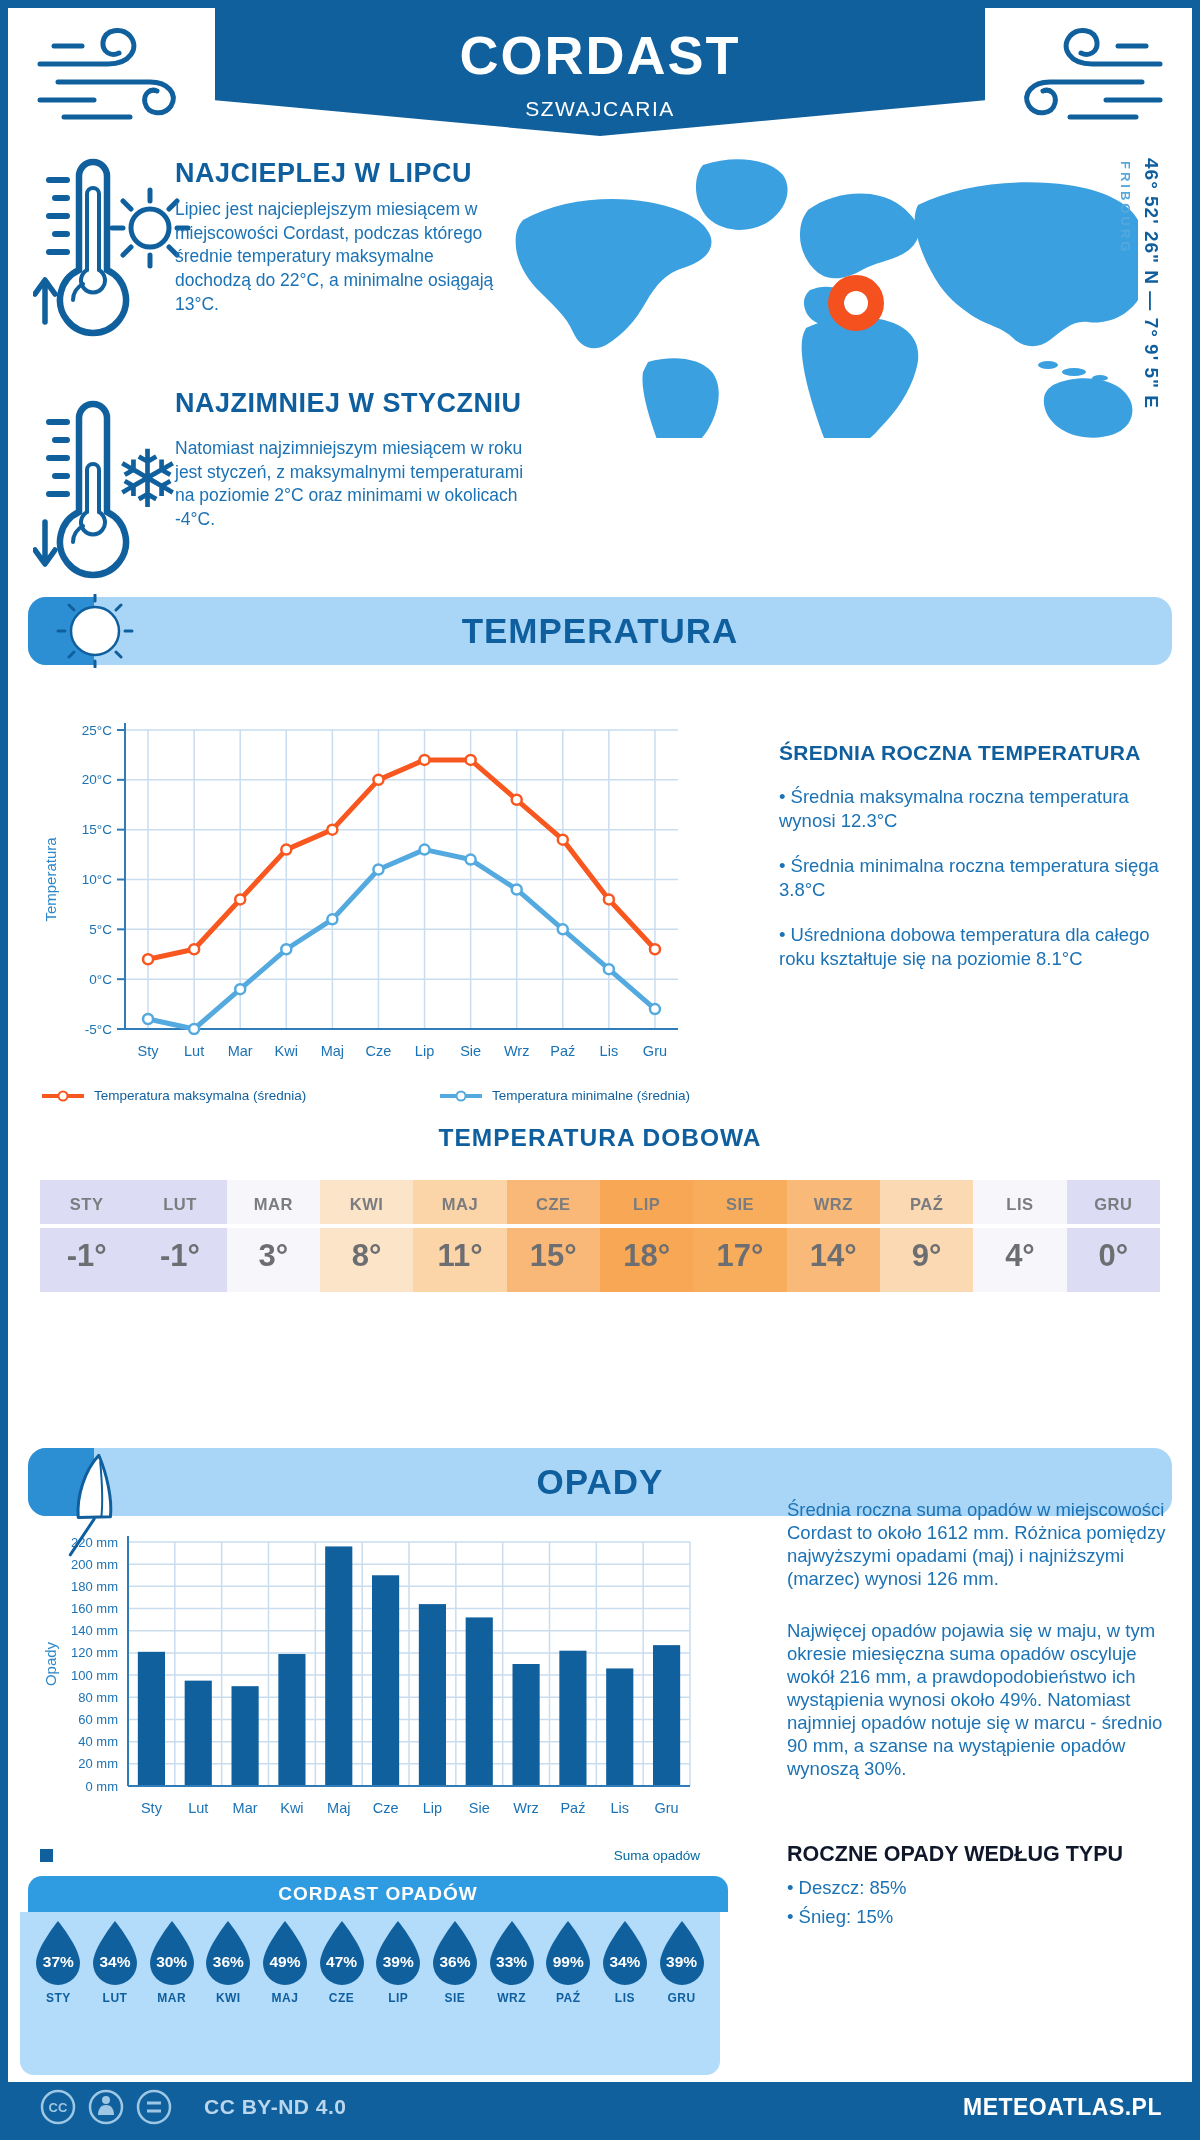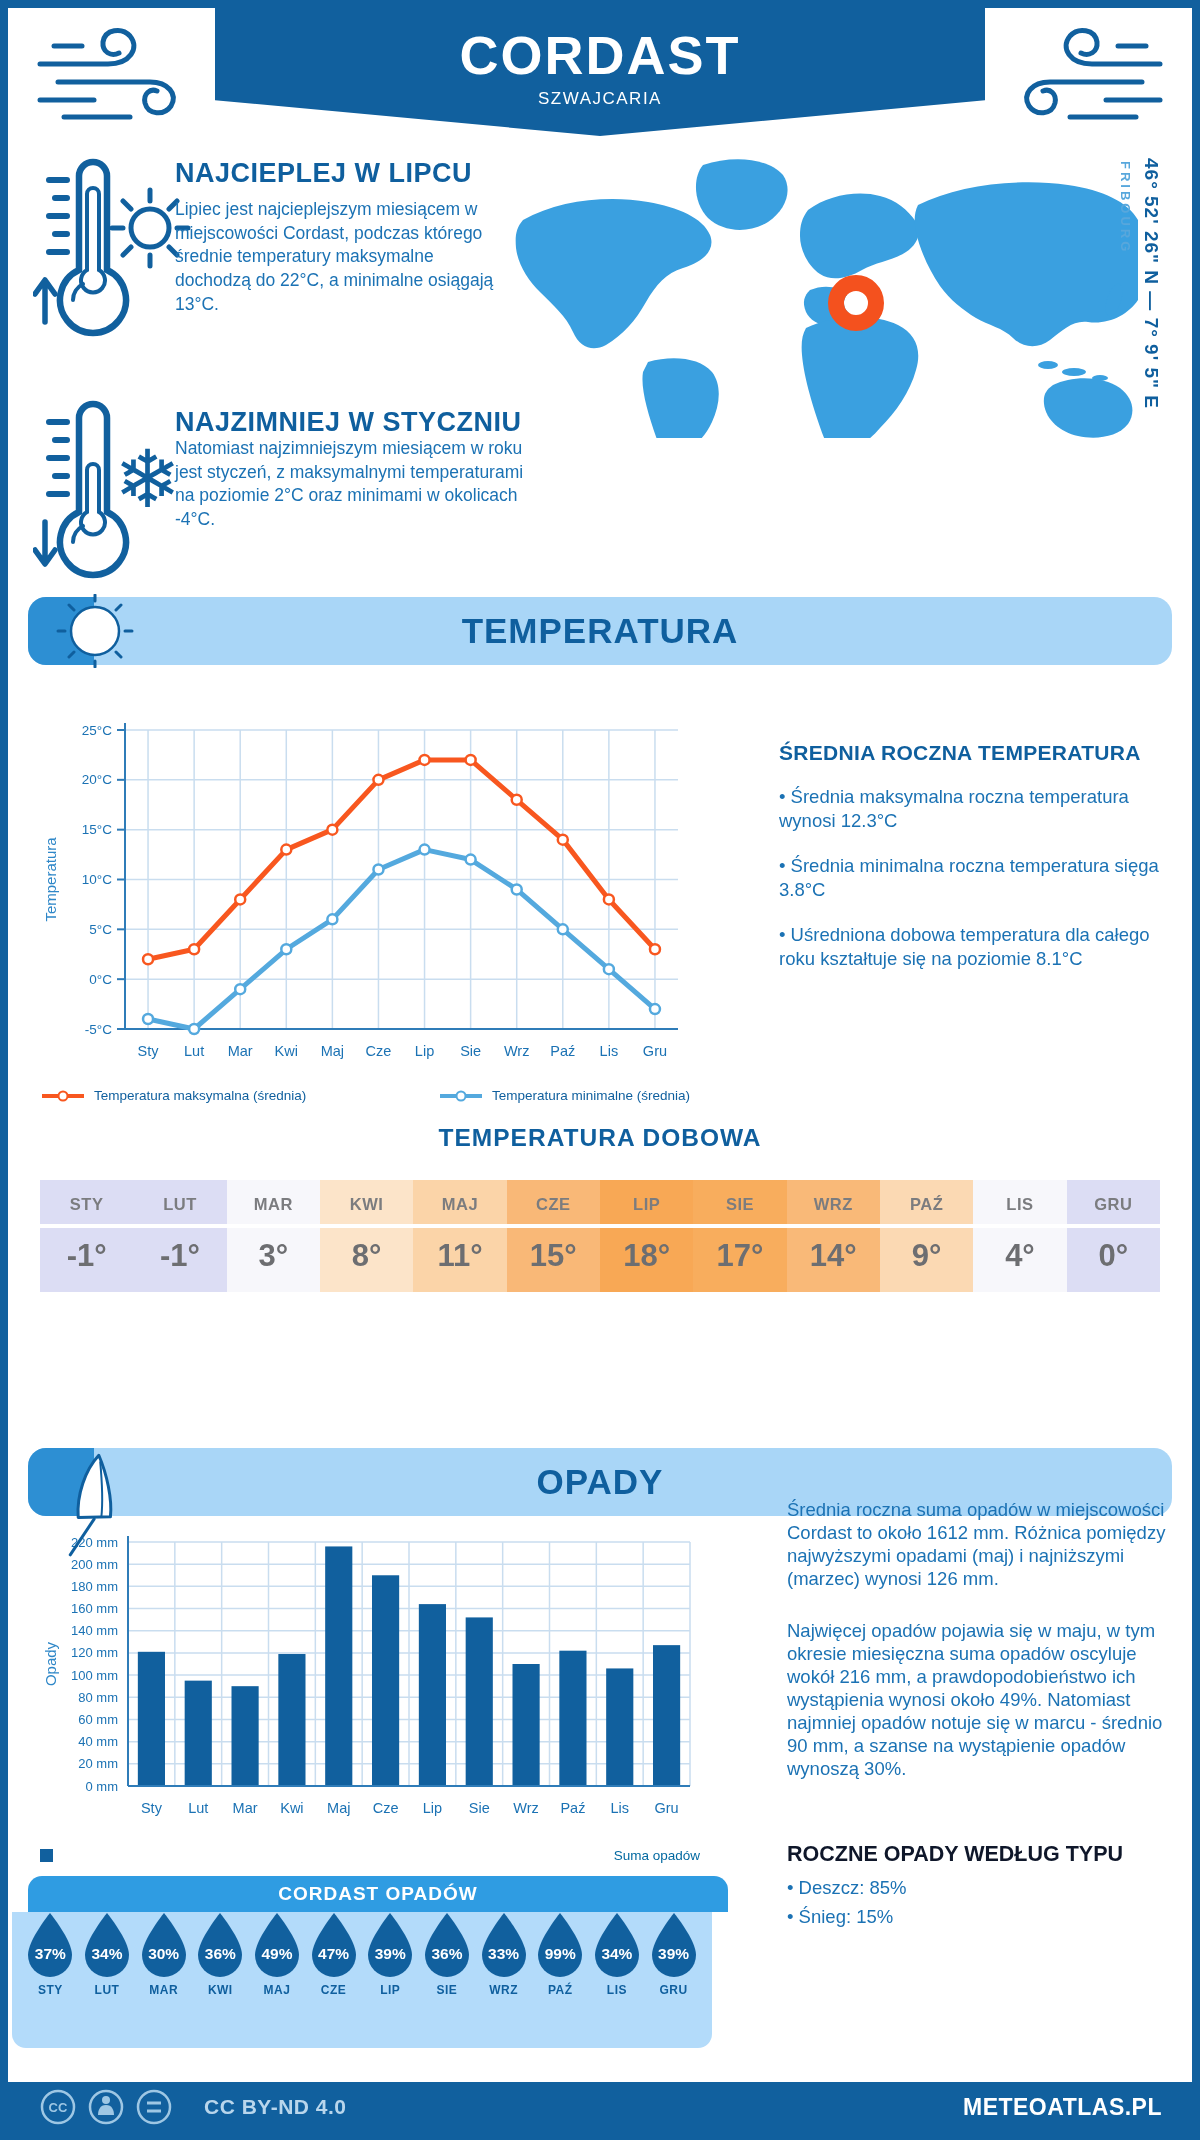--- a/index.html
+++ b/index.html
@@ -4,21 +4,21 @@
 <style>
 *{margin:0;padding:0;box-sizing:border-box}
 html,body{background:#fff}
 body{width:1200px;font-family:"Liberation Sans",sans-serif}
 .page{position:relative;width:1200px;height:2140px;background:#fff;border:8px solid #11609e;overflow:hidden}
 .abs{position:absolute}
 
 .banner{position:absolute;left:207px;top:0;width:770px;height:128px;background:#11609e;
  clip-path:polygon(0 0,100% 0,100% 72%,50% 100%,0 72%);text-align:center;color:#fff}
 .banner-title{padding-top:16px;font-size:54px;font-weight:bold;letter-spacing:2px}
-.banner-sub{margin-top:3px;font-size:17px;letter-spacing:1.5px}
+.banner-sub{margin-top:11px;font-size:21px;letter-spacing:1.5px}
 
 .intro-h{position:absolute;font-size:27px;font-weight:bold;color:#0f5f9e;letter-spacing:0.5px}
 .intro-p{position:absolute;font-size:17.5px;line-height:1.35;color:#1b72b4}
 .flake{position:absolute;font-size:80px;line-height:95px;width:95px;text-align:center;color:#11609e}
 
 .map-box{position:absolute;left:480px;top:142px;width:652px;height:288px;overflow:hidden}
 .coords{position:absolute;left:1132px;top:150px;height:310px;writing-mode:vertical-rl;
  font-size:19px;font-weight:bold;color:#0f5f9e;letter-spacing:1px}
 .regionv{position:absolute;left:1110px;top:153px;height:300px;writing-mode:vertical-rl;
  font-size:13px;font-weight:bold;color:#58a7dc;letter-spacing:3px}
@@ -45,22 +45,22 @@
  font-size:24.5px;font-weight:bold;color:#0f5f9e;letter-spacing:1px}
 .dt-table{position:absolute;left:32px;top:1172px;width:1120px;height:112px;display:flex}
 .dt-cell{flex:1;text-align:center}
 .dt-m{height:46px;line-height:48px;font-size:16.5px;font-weight:bold;color:#7b7c7f;letter-spacing:0.5px}
 .dt-v{height:66px;line-height:60px;font-size:31px;font-weight:bold;color:#6d6e71}
 .dt-divider{position:absolute;left:32px;top:1216px;width:1120px;height:4px;background:#fff}
 
 .chance-header{position:absolute;left:20px;top:1868px;width:700px;height:36px;background:#2f9ce2;
  border-radius:14px 14px 0 0;text-align:center;line-height:36px;font-size:19px;font-weight:bold;
  color:#fff;letter-spacing:1px}
-.chance-body{position:absolute;left:4px;top:1904px;width:700px;height:136px;background:#b3dbfa;
- border-radius:0 0 14px 14px;display:flex;padding:0 10px 0}
+.chance-body{position:absolute;left:12px;top:1904px;width:700px;height:163px;background:#b3dbfa;
+ border-radius:0 0 14px 14px;display:flex;padding:8px 10px 0}
 .drop-col{width:8.3333%;display:flex;flex-direction:column;align-items:center}
 .drop{position:relative;width:46px;height:66px}
 .drop-pct{position:absolute;left:0;top:33px;width:46px;text-align:center;
  font-size:15.5px;font-weight:bold;color:#fff}
 .drop-month{margin-top:5px;font-size:12px;font-weight:bold;color:#0f5f9e;letter-spacing:0.5px}
 
 .footer{position:absolute;left:0;top:2074px;width:1184px;height:50px;background:#11609e;
  display:flex;align-items:center;justify-content:space-between;padding:0 30px}
 .cc-group{display:flex;align-items:center;gap:16px}
 .license{font-size:21px;font-weight:bold;color:#b9d6ec;letter-spacing:0.5px}
@@ -107,21 +107,21 @@
   <div class="intro-p" style="left:167px;top:190px;width:335px">Lipiec jest najcieplejszym miesiącem w miejscowości Cordast, podczas którego średnie temperatury maksymalne dochodzą do 22°C, a minimalne osiągają 13°C.</div>
 
   <svg class="abs" style="left:25px;top:384px" width="105" height="190" viewBox="0 0 105 190" fill="none" stroke="#11609e" stroke-linecap="round">
     <path d="M16,30 H34 M22,48 H34 M16,66 H34 M22,84 H34 M16,102 H34" stroke-width="6"></path>
     <path d="M46,120 L46,26 A14,14 0 0 1 74,26 L74,120 A33,33 0 1 1 46,120 Z" stroke-width="6.5"></path>
     <path d="M54,78 L54,120 A12,12 0 1 0 66,120 L66,78 A6,6 0 0 0 54,78 Z" stroke-width="4"></path>
     <path d="M40,150 A18,18 0 0 1 50,134" stroke-width="4"></path>
     <path d="M12,130 V170 M2,158 L12,172 L22,158" stroke-width="5.5" stroke-linejoin="round"></path>
   </svg>
   <div class="flake" style="left:92px;top:424px">❄</div>
-  <div class="intro-h" style="left:167px;top:399px">NAJZIMNIEJ W STYCZNIU</div>
+  <div class="intro-h" style="left:167px;top:380px">NAJZIMNIEJ W STYCZNIU</div>
   <div class="intro-p" style="left:167px;top:429px;width:352px">Natomiast najzimniejszym miesiącem w roku jest styczeń, z maksymalnymi temperaturami na poziomie 2°C oraz minimami w okolicach -4°C.</div>
 
   <div class="map-box">
     <svg width="652" height="300" viewBox="0 0 652 300">
       <g fill="#3aa0e0">
         <path d="M215,15 C245,5 280,8 295,25 C305,40 298,60 280,72 C260,84 235,82 220,68 C206,54 204,28 215,15 Z"></path>
         <path d="M35,70 C70,50 120,45 160,52 C190,57 215,68 222,85 C228,100 215,112 195,118 C178,123 168,135 158,152 C148,170 135,185 118,195 C105,202 92,198 85,182 C78,166 65,155 52,142 C40,130 30,115 28,98 C27,86 28,78 35,70 Z"></path>
         <path d="M160,212 C185,205 212,208 224,222 C234,235 232,255 224,272 C217,287 208,295 200,298 L172,298 C162,270 152,240 155,222 Z"></path>
         <path d="M320,60 C340,45 370,40 392,46 C408,50 420,60 428,72 C434,82 430,94 418,102 C404,111 388,112 374,120 C360,128 344,132 332,124 C320,116 312,100 312,86 C312,75 314,68 320,60 Z"></path>
         <path d="M322,140 C336,134 352,136 360,146 C366,154 362,166 350,172 C338,178 324,174 318,162 C314,152 316,146 322,140 Z"></path>

